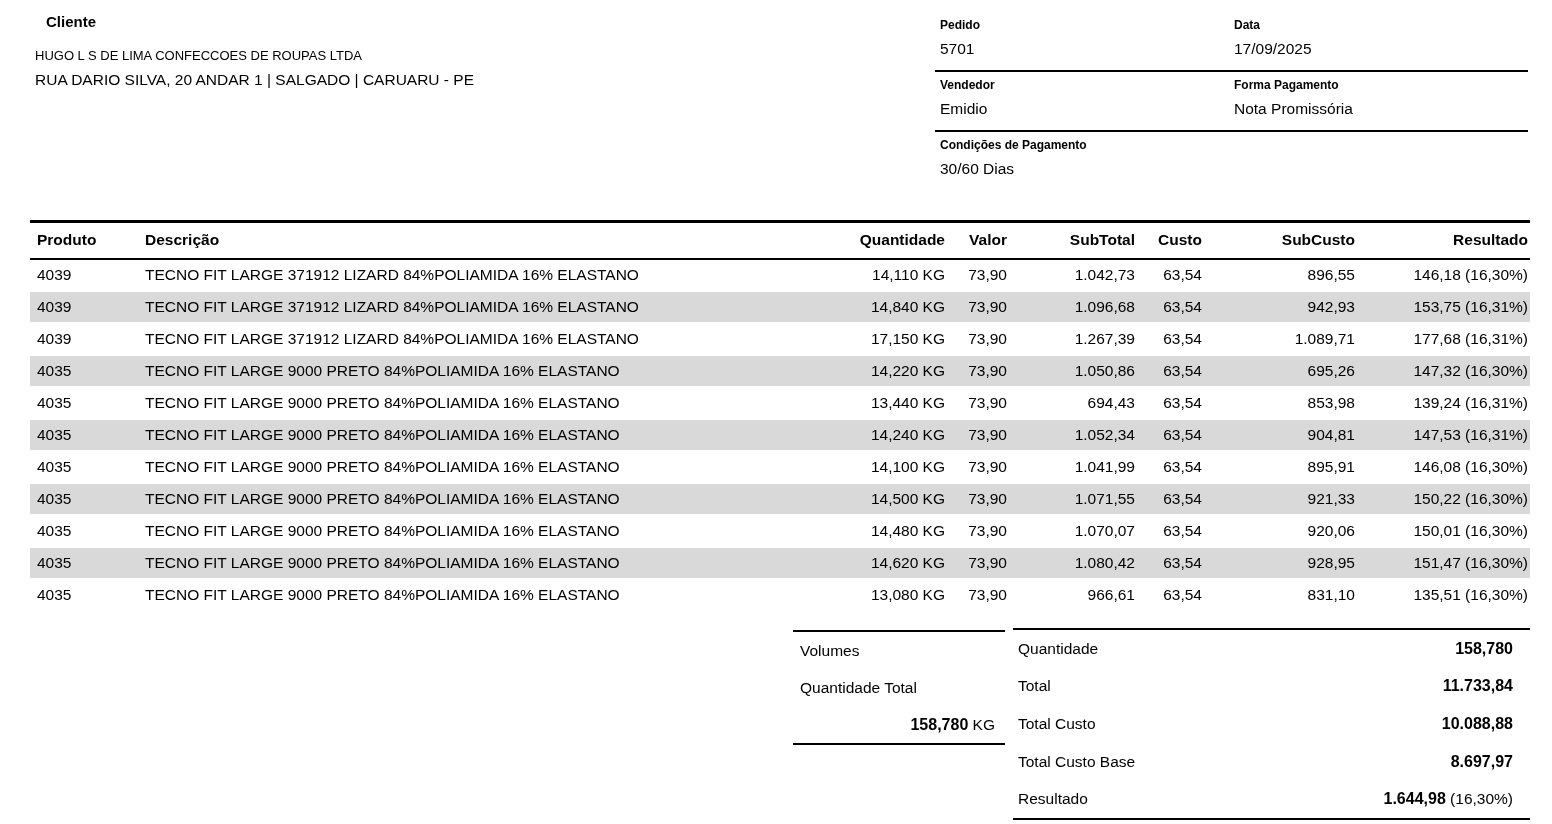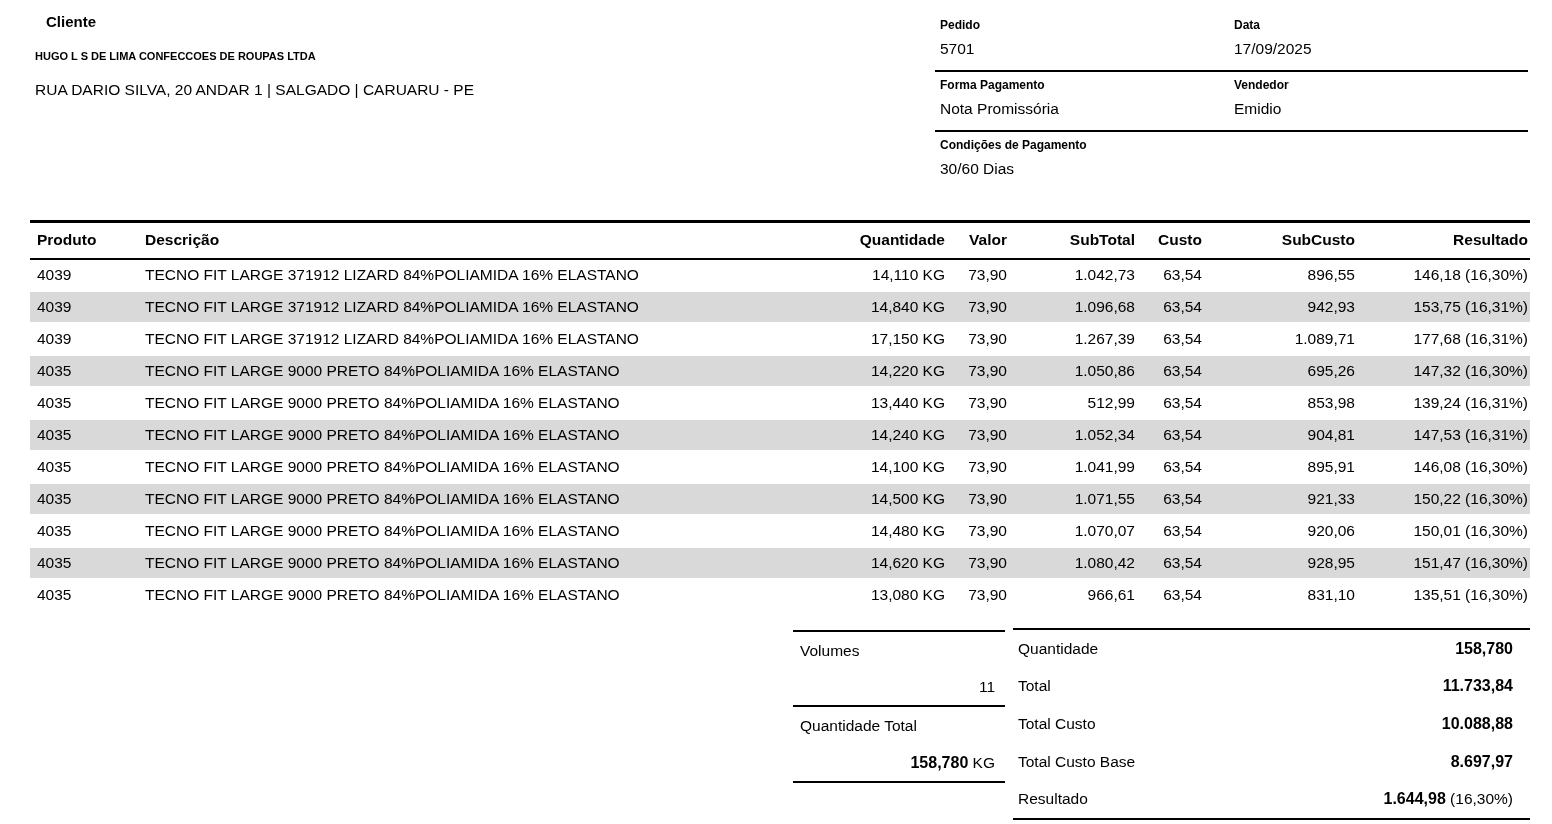--- a/index.html
+++ b/index.html
@@ -3,21 +3,21 @@
 <meta charset="utf-8">
 <style>
   * { margin:0; padding:0; box-sizing:border-box; }
   html,body { background:#ffffff; }
   body { font-family:"Liberation Sans","DejaVu Sans",sans-serif; color:#000; }
   .page { position:relative; width:1552px; height:824px; background:#fff; overflow:hidden; }
 
   
   .client-block { position:absolute; left:35px; top:12px; }
   .section-label { font-size:15px; font-weight:bold; line-height:20px; margin-bottom:13px;margin-left:11px; }
-  .client-name { font-size:11px; font-weight:bold; line-height:22px; margin-bottom:12px; }
+  .client-name { font-size:13px; font-weight:normal; line-height:22px; margin-bottom:2px; }
   .client-line { font-size:15.5px; line-height:22.5px; }
 
   
   .order-info { position:absolute; left:935px; top:12px; width:593px; }
   .info-row { display:flex; border-bottom:2px solid #000; padding:1px 0 10px 5px; }
   .info-row.last { border-bottom:none; }
   .info-cell { width:300px; }
   .info-cell.wide { width:100%; }
   .info-label { font-size:12px; font-weight:bold; line-height:24px; }
   .info-value { font-size:15.5px; line-height:23px; }
@@ -71,26 +71,26 @@
         <div class="info-label">Pedido</div>
         <div class="info-value">5701</div>
       </div>
       <div class="info-cell">
         <div class="info-label">Data</div>
         <div class="info-value">17/09/2025</div>
       </div>
     </div>
     <div class="info-row">
       <div class="info-cell">
+        <div class="info-label">Vendedor</div>
+        <div class="info-value">Emidio</div>
+      </div>
+      <div class="info-cell">
         <div class="info-label">Forma Pagamento</div>
         <div class="info-value">Nota Promissória</div>
-      </div>
-      <div class="info-cell">
-        <div class="info-label">Vendedor</div>
-        <div class="info-value">Emidio</div>
       </div>
     </div>
     <div class="info-row last">
       <div class="info-cell wide">
         <div class="info-label">Condições de Pagamento</div>
         <div class="info-value">30/60 Dias</div>
       </div>
     </div>
   </div>
 
@@ -156,21 +156,21 @@
           <td class="col-subtotal">1.050,86</td>
           <td class="col-custo">63,54</td>
           <td class="col-subcusto">695,26</td>
           <td class="col-resultado">147,32 (16,30%)</td>
         </tr>
         <tr>
           <td class="col-produto">4035</td>
           <td class="col-descricao">TECNO FIT LARGE 9000 PRETO 84%POLIAMIDA 16% ELASTANO</td>
           <td class="col-quantidade">13,440 KG</td>
           <td class="col-valor">73,90</td>
-          <td class="col-subtotal">512,99</td>
+          <td class="col-subtotal">694,43</td>
           <td class="col-custo">63,54</td>
           <td class="col-subcusto">853,98</td>
           <td class="col-resultado">139,24 (16,31%)</td>
         </tr>
         <tr>
           <td class="col-produto">4035</td>
           <td class="col-descricao">TECNO FIT LARGE 9000 PRETO 84%POLIAMIDA 16% ELASTANO</td>
           <td class="col-quantidade">14,240 KG</td>
           <td class="col-valor">73,90</td>
           <td class="col-subtotal">1.052,34</td>
@@ -226,23 +226,20 @@
           <td class="col-subtotal">966,61</td>
           <td class="col-custo">63,54</td>
           <td class="col-subcusto">831,10</td>
           <td class="col-resultado">135,51 (16,30%)</td>
         </tr>
       </tbody>
   </table>
 
   <div class="summary-left">
     <div class="sl-label">Volumes</div>
-    <div class="sl-value">
-      <span>11</span>
-    </div>
     <div class="sl-label">Quantidade Total</div>
     <div class="sl-value last">
       <span class="num">158,780</span>
         <span class="unit"> KG</span>
     </div>
   </div>
 
   <div class="summary-right" id="totals-rows">
       <div class="tr-row">
         <span>Quantidade</span>

